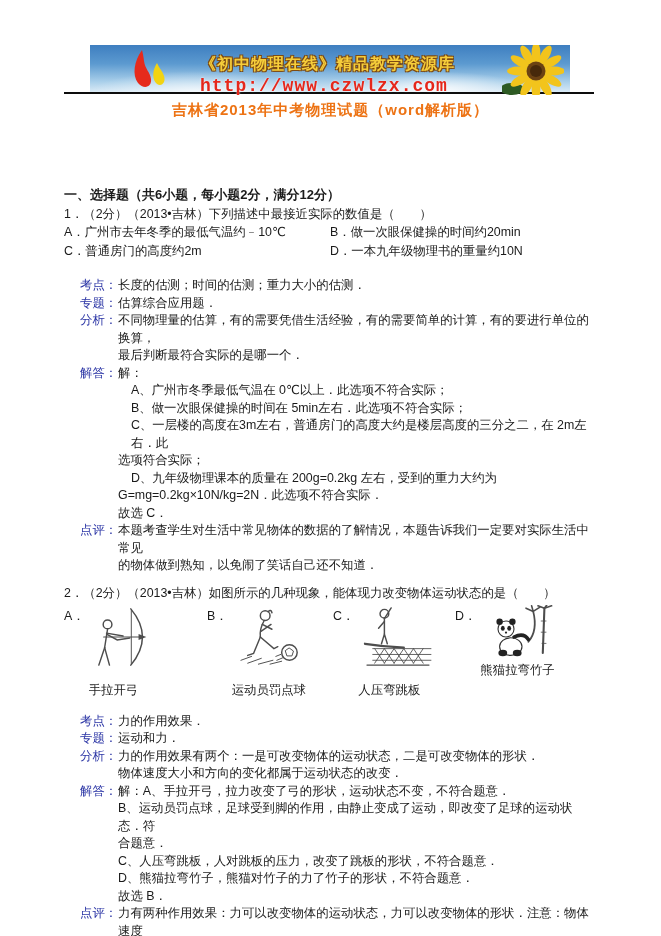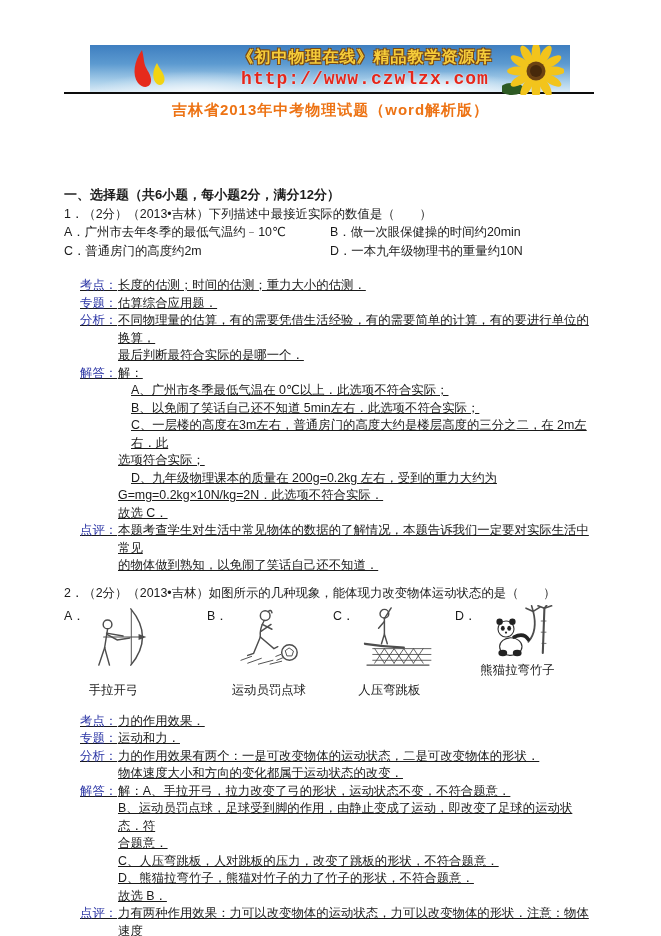--- a/index.html
+++ b/index.html
@@ -16,21 +16,21 @@
     position:relative;
     width:480px;height:47px;
     margin:45px 0 0 90px;
     background:
       radial-gradient(ellipse 130px 26px at 72% 95%, rgba(255,255,255,.85), rgba(255,255,255,0) 70%),
       radial-gradient(ellipse 150px 30px at 22% 100%, rgba(255,255,255,.7), rgba(255,255,255,0) 70%),
       linear-gradient(180deg,#3e7ec0 0%,#5c9ad0 40%,#a9cfea 78%,#d9eaf6 100%);
     overflow:visible;
   }
   .banner-logo{position:absolute;left:38px;top:3px;}
-  .banner-text{position:absolute;left:110px;top:2px;width:330px;text-align:center;}
+  .banner-text{position:absolute;left:110px;top:9px;width:330px;text-align:left;}
   .banner-title{
     font-size:16px;font-weight:bold;letter-spacing:1px;
     color:#f6cd3a;
     text-shadow:1px 1px 0 #7d4a12,-1px -1px 0 #7d4a12,1px -1px 0 #7d4a12,-1px 1px 0 #7d4a12;
     white-space:nowrap;
   }
   .banner-url{
     margin-top:1px;
     font-family:"Liberation Mono","DejaVu Sans Mono",monospace;
     font-size:18px;font-weight:bold;letter-spacing:1px;
@@ -51,21 +51,21 @@
   .section-heading{margin:66px 0 0 0;font-size:13px;font-weight:bold;}
   .stem{margin-top:1px;}
   .q2-stem{margin-top:9px;}
   .options-grid{
     display:grid;grid-template-columns:266px 1fr;
     line-height:18.5px;
   }
   
   .explain{margin:8px 0 0 16px;line-height:17.5px;}
   .explain-q1{margin-top:17px;}
-  .erow{display:flex;text-decoration:underline;}
+  .erow{display:flex;}
   .elabel{flex:0 0 38px;color:#2b35a5;}
   .elines{flex:1;}
   .eline{min-height:17.5px;}
   .ind1{padding-left:13px;}
   
   .fig-row{display:flex;margin-top:3px;height:96px;}
   .fig-option{display:flex;align-items:flex-start;}
   .fo-a{width:143px;}
   .fo-b{width:126px;}
   .fo-c{width:122px;}
@@ -146,21 +146,21 @@
           <div class="elines">
             <div class="eline">不同物理量的估算，有的需要凭借生活经验，有的需要简单的计算，有的要进行单位的换算，</div>
             <div class="eline">最后判断最符合实际的是哪一个．</div>
           </div>
         </div>
         <div class="erow">
           <span class="elabel">解答：</span>
           <div class="elines">
             <div class="eline">解：</div>
             <div class="eline ind1">A、广州市冬季最低气温在 0℃以上．此选项不符合实际；</div>
-            <div class="eline ind1">B、以免闹了笑话自己还不知道 5min左右．此选项不符合实际；</div>
+            <div class="eline ind1">B、做一次眼保健操的时间在 5min左右．此选项不符合实际；</div>
             <div class="eline ind1">C、一层楼的高度在3m左右，普通房门的高度大约是楼层高度的三分之二，在 2m左右．此</div>
             <div class="eline">选项符合实际；</div>
             <div class="eline ind1">D、九年级物理课本的质量在 200g=0.2kg 左右，受到的重力大约为</div>
             <div class="eline">G=mg=0.2kg×10N/kg=2N．此选项不符合实际．</div>
             <div class="eline">故选 C．</div>
           </div>
         </div>
         <div class="erow">
           <span class="elabel">点评：</span>
           <div class="elines">

